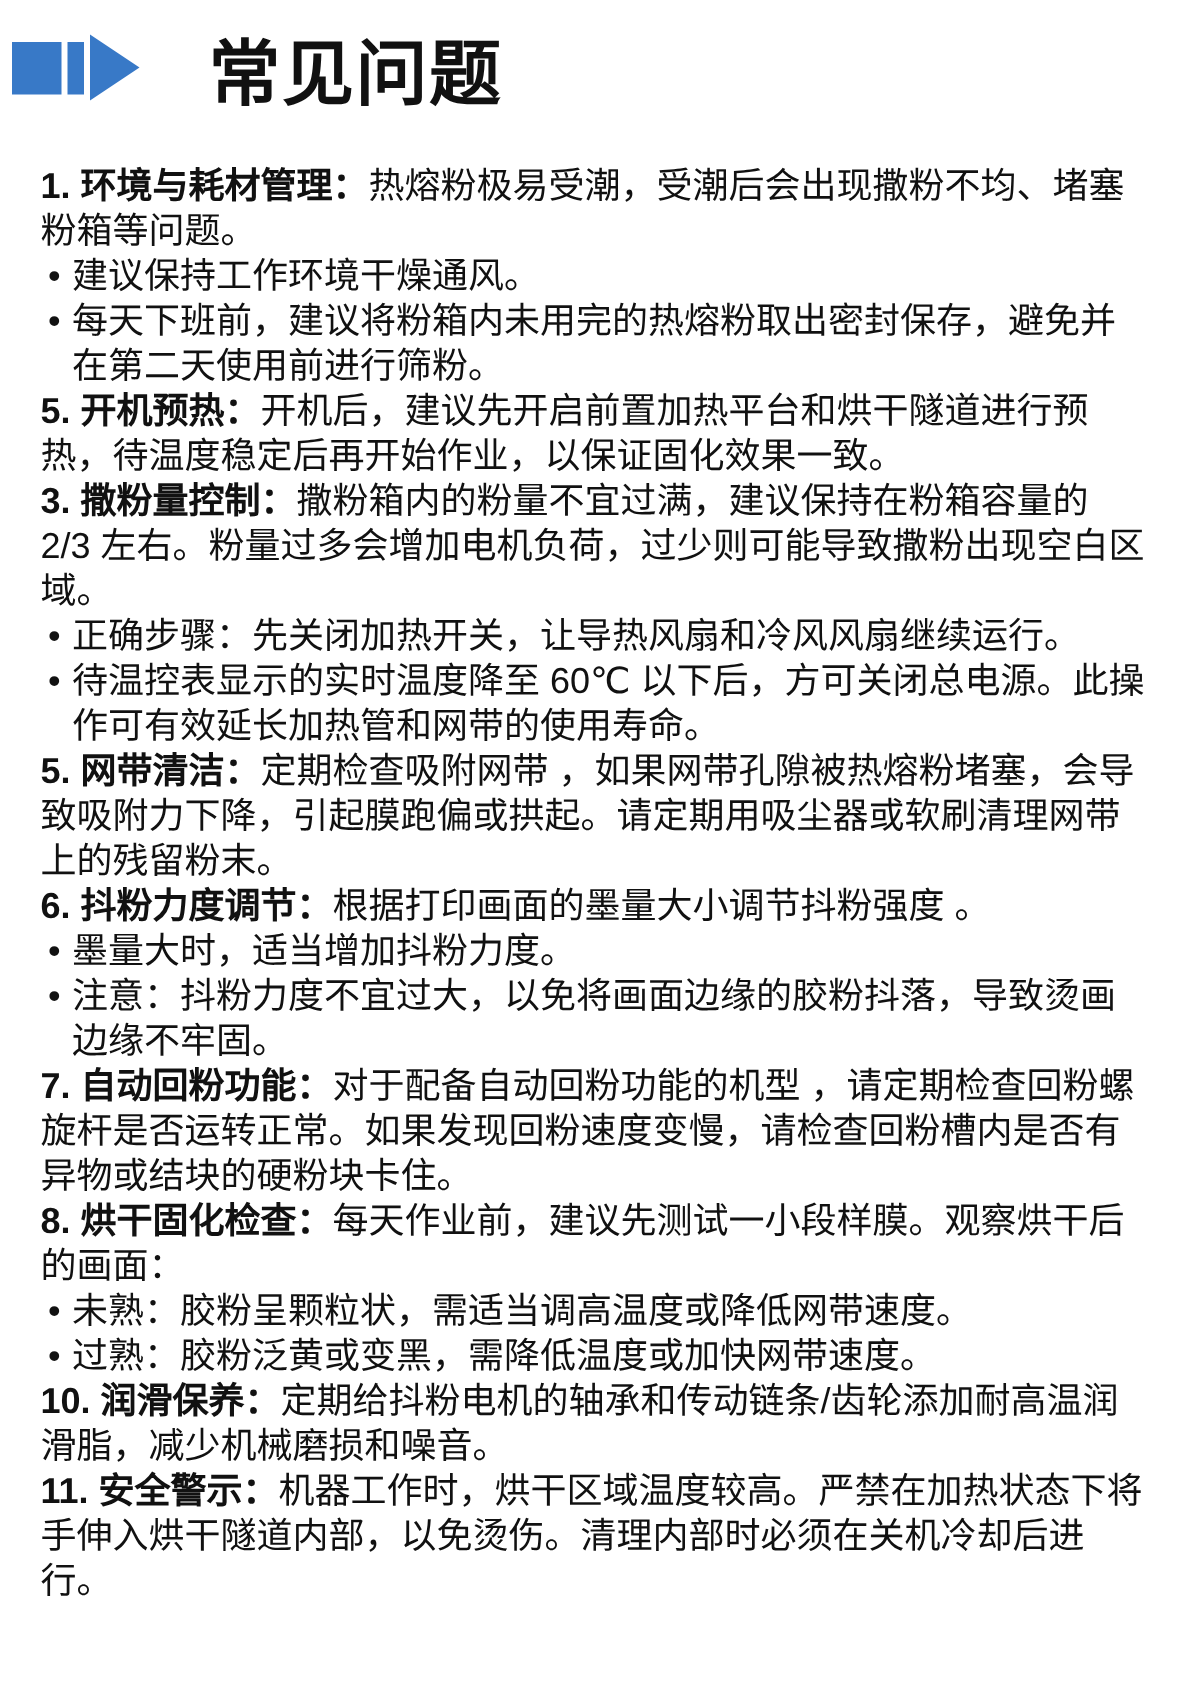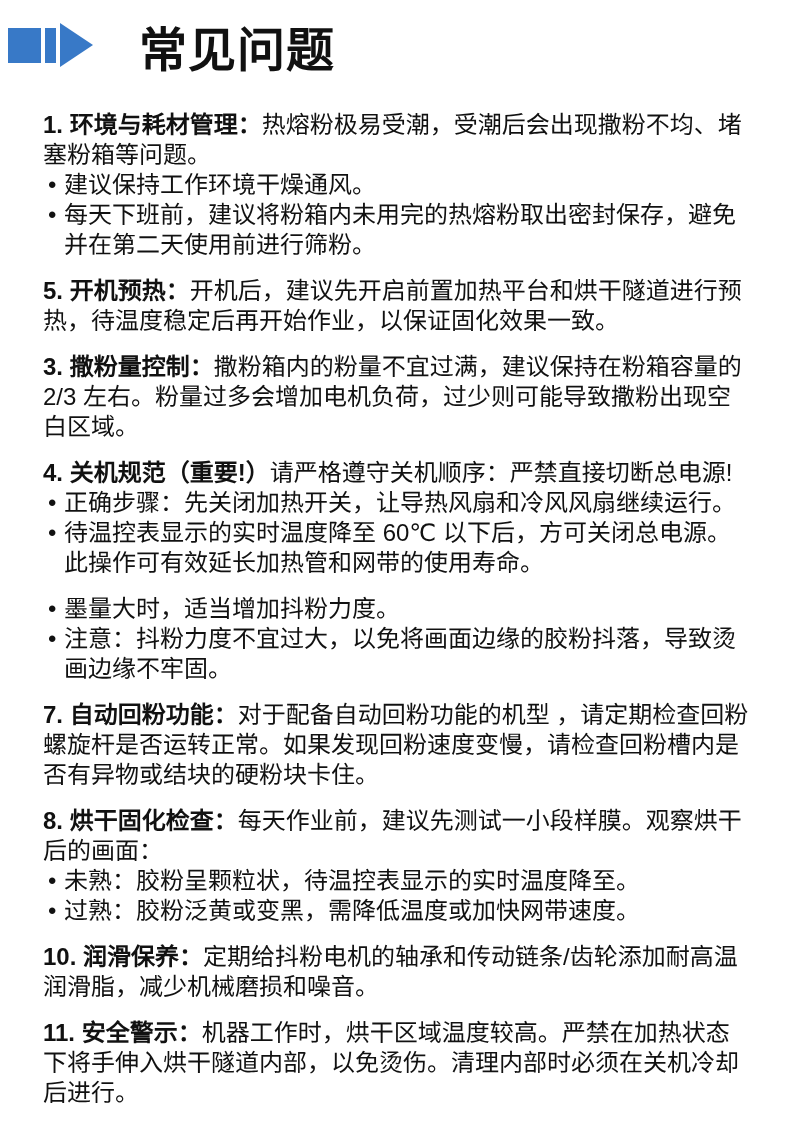--- a/index.html
+++ b/index.html
@@ -50,21 +50,21 @@
     letter-spacing: 1px;
     color: #111111;
   }
 
   
   .faq-list {
     margin: 26px 25px 0 27px;
     font-size: 24px;
     line-height: 30px;
   }
-  .faq-section { margin: 16px; }
+  .faq-section { margin: 0; }
   .para { margin: 0; }
   .heading { font-weight: 700; }
   .body-text { font-weight: 400; }
   .bullets {
     list-style: none;
     margin: 0;
     padding: 0;
   }
   .bullet {
     display: flex;
@@ -109,36 +109,40 @@
     <p class="para"><strong class="heading">5. 开机预热：</strong><span class="body-text">开机后，建议先开启前置加热平台和烘干隧道进行预热，待温度稳定后再开始作业，以保证固化效果一致。</span></p>
 
   </section>
 
   <section class="faq-section">
     <p class="para"><strong class="heading">3. 撒粉量控制：</strong><span class="body-text">撒粉箱内的粉量不宜过满，建议保持在粉箱容量的 2/3 左右。粉量过多会增加电机负荷，过少则可能导致撒粉出现空白区域。</span></p>
 
   </section>
 
   <section class="faq-section">
-    <p class="para"><strong class="heading">4. 关机规范（重要!）</strong><span class="body-text">请严格遵守关机顺序：严禁直接切断总电源!</span></p>
     <ul class="bullets">
   <li class="bullet">
     <span class="dot">•</span>
     <span class="bullet-text">正确步骤：先关闭加热开关，让导热风扇和冷风风扇继续运行。</span>
   </li>
 
   <li class="bullet">
     <span class="dot">•</span>
     <span class="bullet-text">待温控表显示的实时温度降至 60℃ 以下后，方可关闭总电源。此操作可有效延长加热管和网带的使用寿命。</span>
   </li>
 </ul>
   </section>
 
+  <section class="faq-section">
+    <p class="para"><strong class="heading">5. 网带清洁：</strong><span class="body-text">定期检查吸附网带 ，如果网带孔隙被热熔粉堵塞，会导致吸附力下降，引起膜跑偏或拱起。请定期用吸尘器或软刷清理网带上的残留粉末。</span></p>
+
+  </section>
 
   <section class="faq-section">
+    <p class="para"><strong class="heading">6. 抖粉力度调节：</strong><span class="body-text">根据打印画面的墨量大小调节抖粉强度 。</span></p>
     <ul class="bullets">
   <li class="bullet">
     <span class="dot">•</span>
     <span class="bullet-text">墨量大时，适当增加抖粉力度。</span>
   </li>
 
   <li class="bullet">
     <span class="dot">•</span>
     <span class="bullet-text">注意：抖粉力度不宜过大，以免将画面边缘的胶粉抖落，导致烫画边缘不牢固。</span>
   </li>
@@ -148,21 +152,21 @@
   <section class="faq-section">
     <p class="para"><strong class="heading">7. 自动回粉功能：</strong><span class="body-text">对于配备自动回粉功能的机型 ，请定期检查回粉螺旋杆是否运转正常。如果发现回粉速度变慢，请检查回粉槽内是否有异物或结块的硬粉块卡住。</span></p>
 
   </section>
 
   <section class="faq-section">
     <p class="para"><strong class="heading">8. 烘干固化检查：</strong><span class="body-text">每天作业前，建议先测试一小段样膜。观察烘干后的画面：</span></p>
     <ul class="bullets">
   <li class="bullet">
     <span class="dot">•</span>
-    <span class="bullet-text">未熟：胶粉呈颗粒状，待温控表显示的实时温度降至。</span>
+    <span class="bullet-text">未熟：胶粉呈颗粒状，需适当调高温度或降低网带速度。</span>
   </li>
 
   <li class="bullet">
     <span class="dot">•</span>
     <span class="bullet-text">过熟：胶粉泛黄或变黑，需降低温度或加快网带速度。</span>
   </li>
 </ul>
   </section>
 
 

